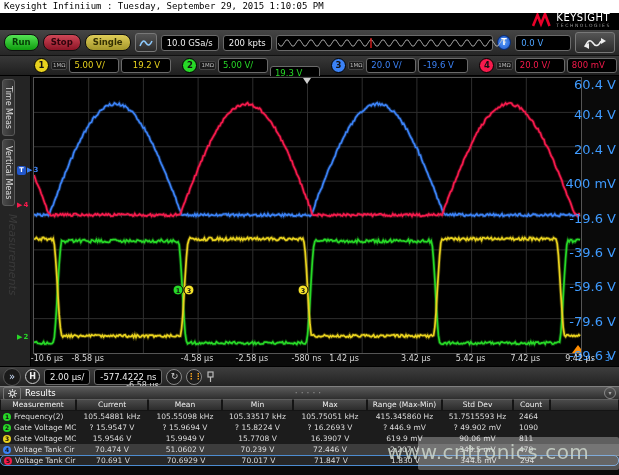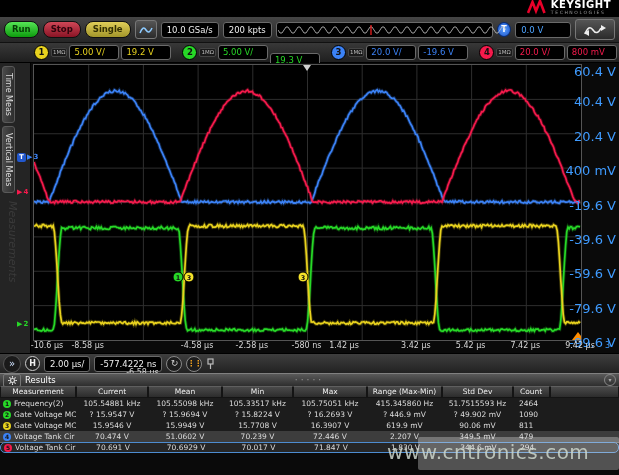--- a/index.html
+++ b/index.html
@@ -6,21 +6,21 @@
   .screen{position:relative;width:619px;height:475px;overflow:hidden;
           font-family:"DejaVu Sans",sans-serif;background:#0a0a0a;color:#ddd;
           -webkit-font-smoothing:antialiased;}
   
   .titlebar{height:13px;background:#ffffff;color:#000;font-family:"DejaVu Sans Mono",monospace;
             font-size:9px;line-height:13px;padding-left:4px;white-space:nowrap;}
   
   .brandbar{height:17px;background:#000;position:relative;}
   .logo{position:absolute;right:8px;top:0;display:flex;align-items:center;gap:4px;}
   .logo-texts{display:flex;flex-direction:column;line-height:1;}
-  .logo-name{color:#fff;font-weight:bold;font-size:10px;letter-spacing:.5px;}
+  .logo-name{color:#fff;font-weight:normal;font-size:10px;letter-spacing:.5px;}
   .logo-sub{color:#9a9a9a;font-size:4.5px;letter-spacing:1.6px;margin-top:1px;}
   
   .toolbar{height:26px;background:linear-gradient(#454545,#262626);display:flex;align-items:center;
            gap:4px;padding:0 4px;border-bottom:1px solid #111;box-sizing:border-box;}
   .pill{height:15px;line-height:15px;border-radius:8px;font-size:8.5px;font-weight:bold;
         padding:0 7px;border:1px solid #101010;cursor:default;}
   .pill-run{background:linear-gradient(#55e455,#0e9c0e);color:#063b06;}
   .pill-stop{background:linear-gradient(#cf4757,#8a1425);color:#2e040c;}
   .pill-single{background:linear-gradient(#dfcd58,#a3962a);color:#343003;}
   .tbtn{height:17px;background:linear-gradient(#555,#2b2b2b);border:1px solid #777;border-radius:3px;
@@ -90,20 +90,21 @@
         text-align:center;line-height:8px;flex:0 0 8px;}
   .bottomstrip{height:9px;background:linear-gradient(#666 0,#666 2px,#000 2px);}
   .wmbox{position:absolute;left:418px;top:437px;width:201px;height:33px;background:rgba(235,235,235,0.32);border-radius:2px;}
   .wmtext{position:absolute;left:387px;top:440px;font-size:20px;color:rgba(205,214,203,0.85);letter-spacing:.5px;}
 </style>
 </head>
 <body>
 
 <div class="screen">
 
+  <div class="titlebar">Keysight Infiniium : Tuesday, September 29, 2015 1:10:05 PM</div>
 
   <div class="brandbar">
     <div class="logo">
       <svg width="20" height="15" viewBox="0 0 20 15">
         <polyline points="1,13 5.5,2 9,11 13,1 17.5,13" fill="none" stroke="#e90029" stroke-width="2.6"></polyline>
       </svg>
       <div class="logo-texts">
         <span class="logo-name">KEYSIGHT</span>
         <span class="logo-sub">TECHNOLOGIES</span>
       </div>
@@ -137,21 +138,21 @@
       </svg>
     </div>
   </div>
 
   <div class="chanbar">
     <div style="display:flex;align-items:center;gap:3px">
         <div class="changroup">
           <div class="chcircle" style="background: rgb(232, 210, 30);">1</div>
           <div class="chimp">1MΩ</div>
           <div class="chbox" style="color: rgb(232, 210, 30);">5.00 V/</div>
-          <div class="chbox" style="color: rgb(232, 210, 30);">19.2 V</div>
+          <div class="chbox" style="color: rgb(232, 210, 30); text-align: center;">19.2 V</div>
         </div>
         <div class="changroup">
           <div class="chcircle" style="background: rgb(39, 216, 39);">2</div>
           <div class="chimp">1MΩ</div>
           <div class="chbox" style="color: rgb(39, 216, 39);">5.00 V/</div>
           <div class="chbox" style="color: rgb(39, 216, 39); margin-top: 16px;">19.3 V</div>
         </div>
         <div class="changroup">
           <div class="chcircle" style="background: rgb(59, 130, 246);">3</div>
           <div class="chimp">1MΩ</div>

